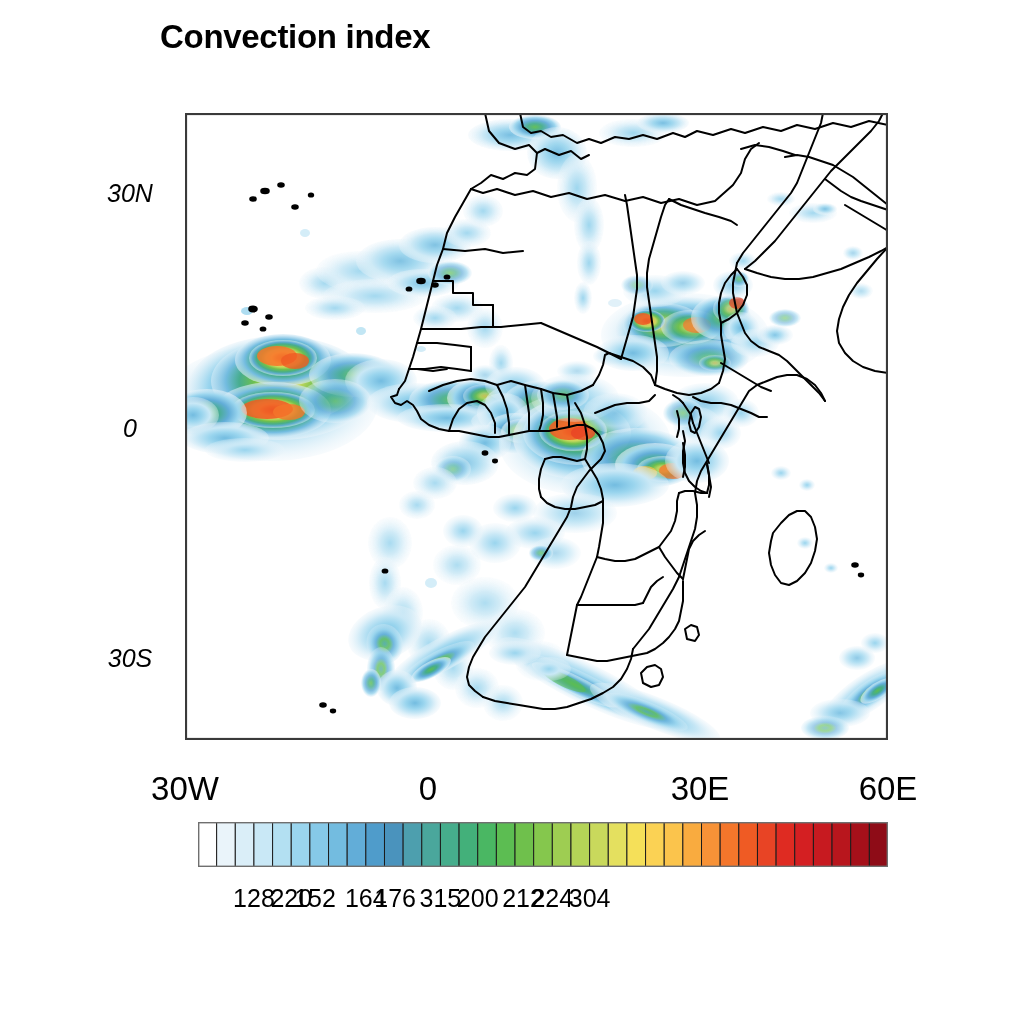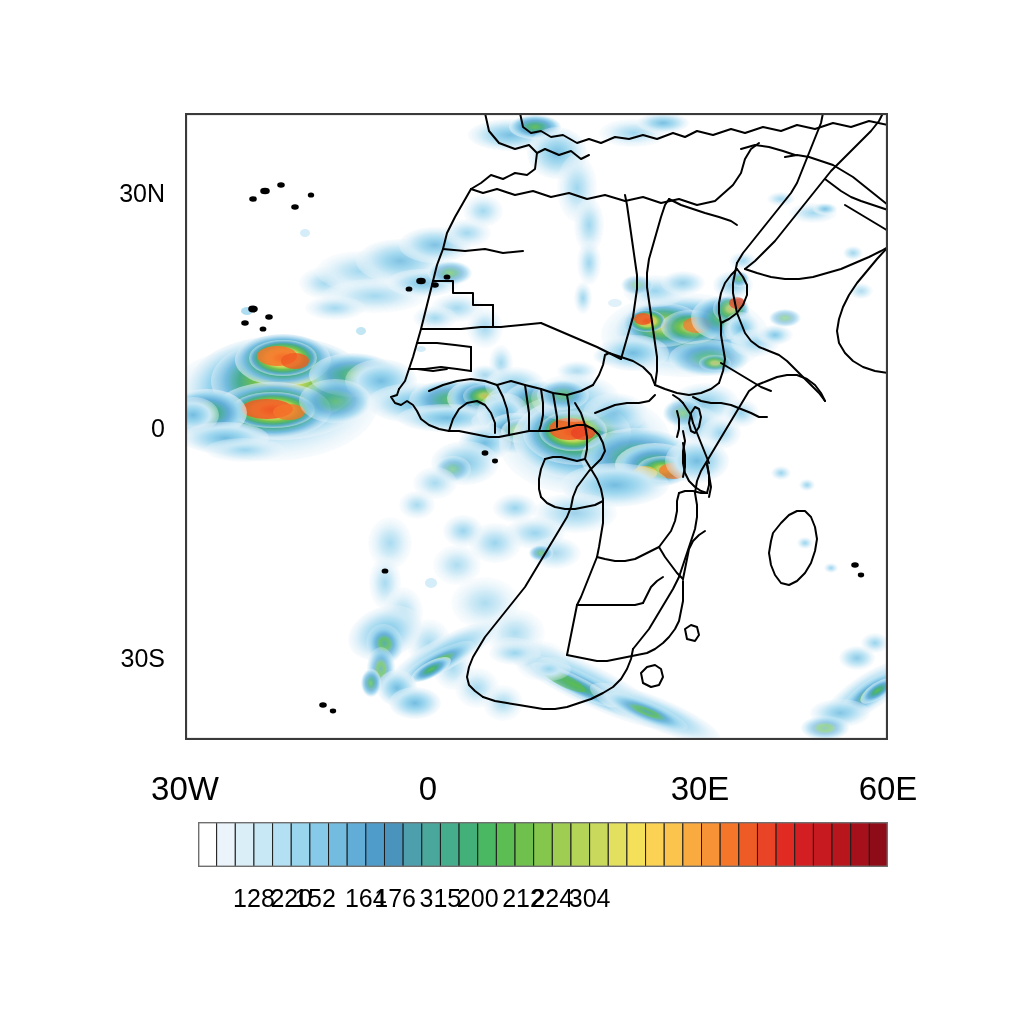--- a/index.html
+++ b/index.html
@@ -9,36 +9,37 @@
 
   .title-main{position:absolute;left:160px;top:18px;font-size:33px;font-weight:bold;
               letter-spacing:-0.3px;white-space:nowrap;}
   .title-sub{position:absolute;left:180px;top:72px;font-size:26px;font-weight:bold;
              letter-spacing:-0.2px;white-space:nowrap;}
 
   #plotwrap{position:absolute;left:185px;top:113px;width:703px;height:627px;}
   #plotwrap svg{display:block;width:703px;height:627px;}
   .frame{fill:none;stroke:#3a3a3a;stroke-width:2.2;}
 
-  .ytick-label{position:absolute;font-size:25px;text-align:right;white-space:nowrap;}
+  .ytick-label{position:absolute;font-size:25px;text-align:center;white-space:nowrap;font-style:italic;}
   .xtick-label{position:absolute;font-size:33px;text-align:center;white-space:nowrap;}
 
   .tickline{stroke:#3a3a3a;stroke-width:2.0;}
 
   #cbarwrap{position:absolute;left:198px;top:822px;width:690px;height:45px;}
   #cbarwrap svg{display:block;width:690px;height:45px;}
   .cbar-cell{stroke:#1c1c1c;stroke-width:1.0;}
   .cbar-border{fill:none;stroke:#6f6f6f;stroke-width:1.4;}
   .cbar-label{position:absolute;font-size:25px;text-align:center;white-space:nowrap;top:884px;}
 </style>
 </head>
 <body>
 
 <div id="root">
 
+  <div class="title-main">Convection index</div>
 
   <div class="ytick-label" style="left:95px;top:179px;width:70px;">30N</div>
   <div class="ytick-label" style="left:95px;top:414px;width:70px;">0</div>
   <div class="ytick-label" style="left:95px;top:644px;width:70px;">30S</div>
 
   <div class="xtick-label" style="left:145px;top:770px;width:80px;">30W</div>
   <div class="xtick-label" style="left:388px;top:770px;width:80px;">0</div>
   <div class="xtick-label" style="left:660px;top:770px;width:80px;">30E</div>
   <div class="xtick-label" style="left:848px;top:770px;width:80px;">60E</div>
 

